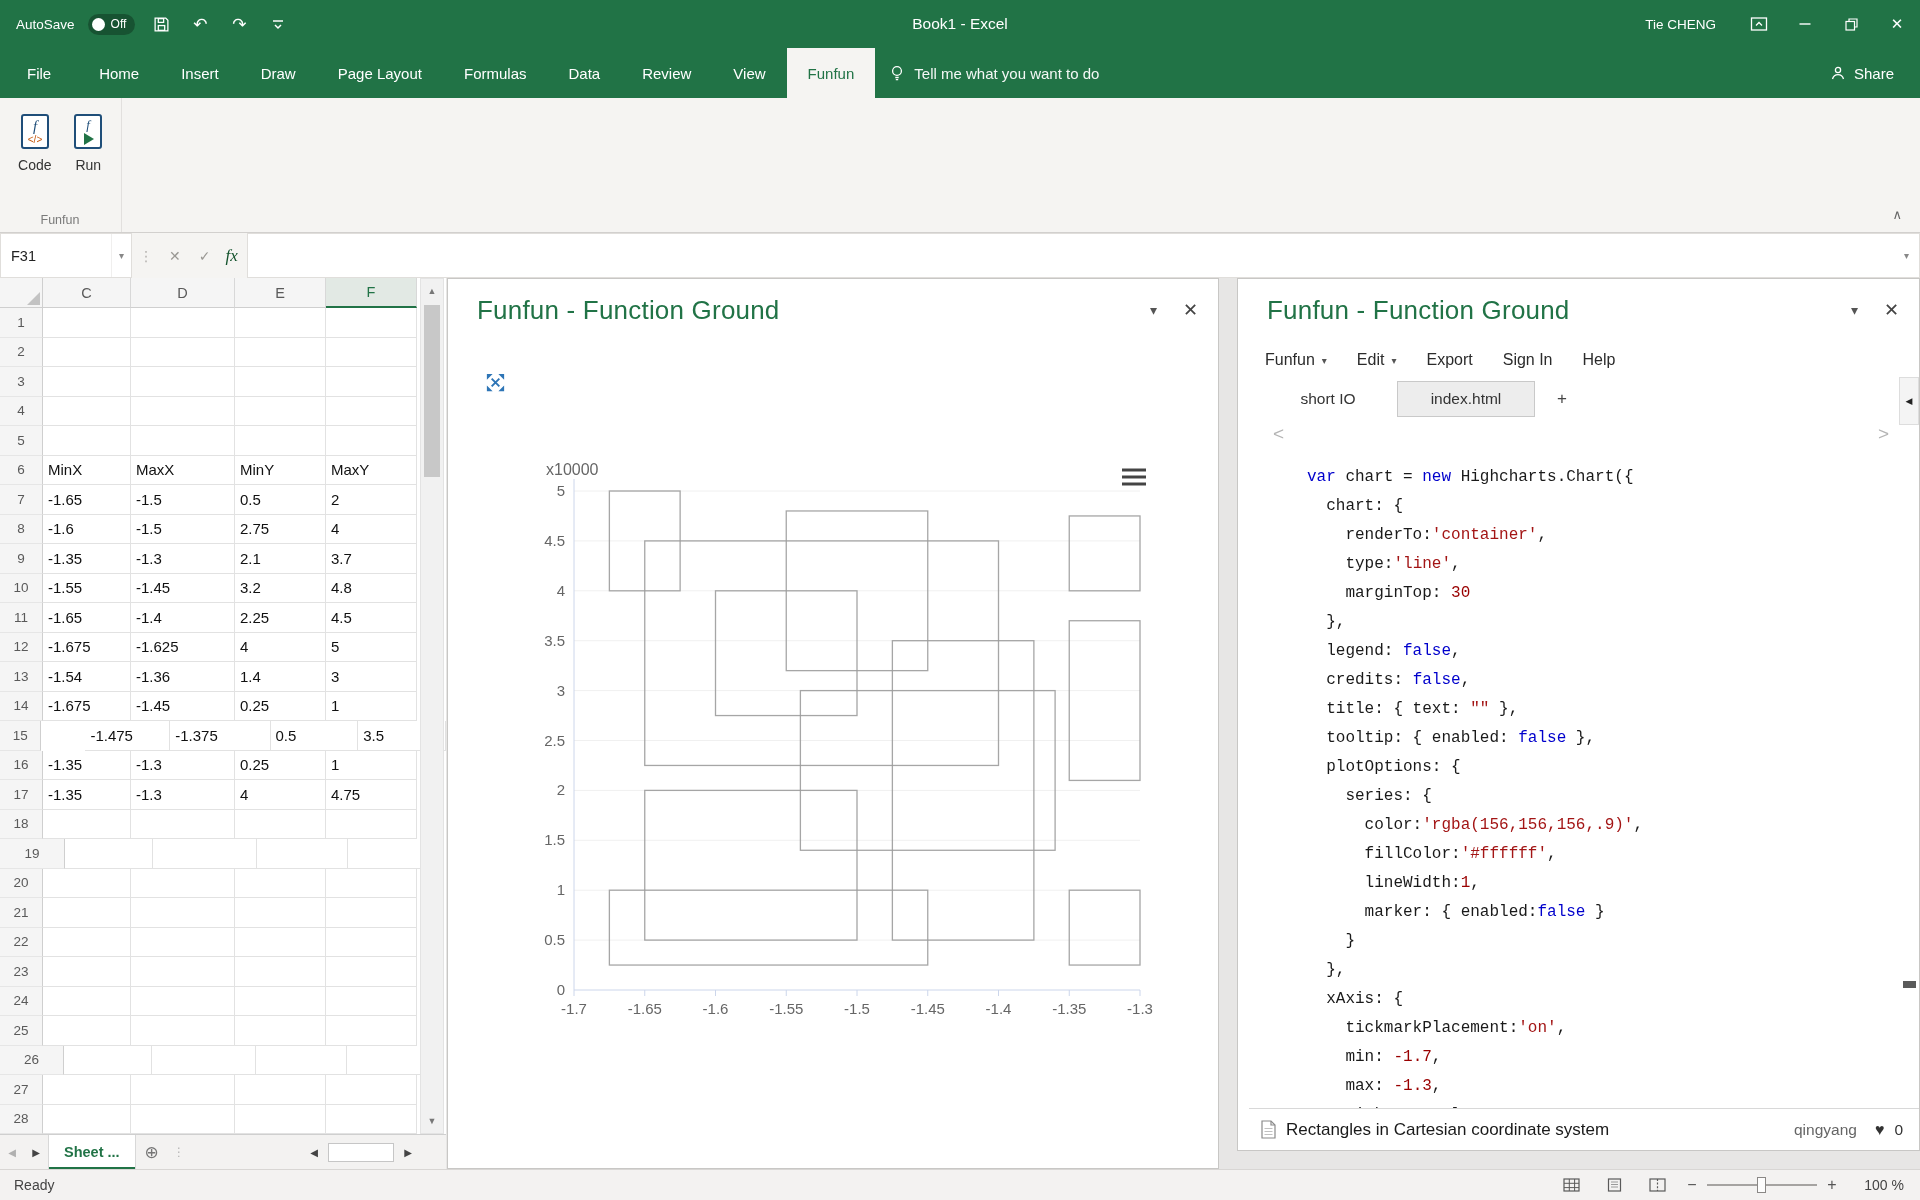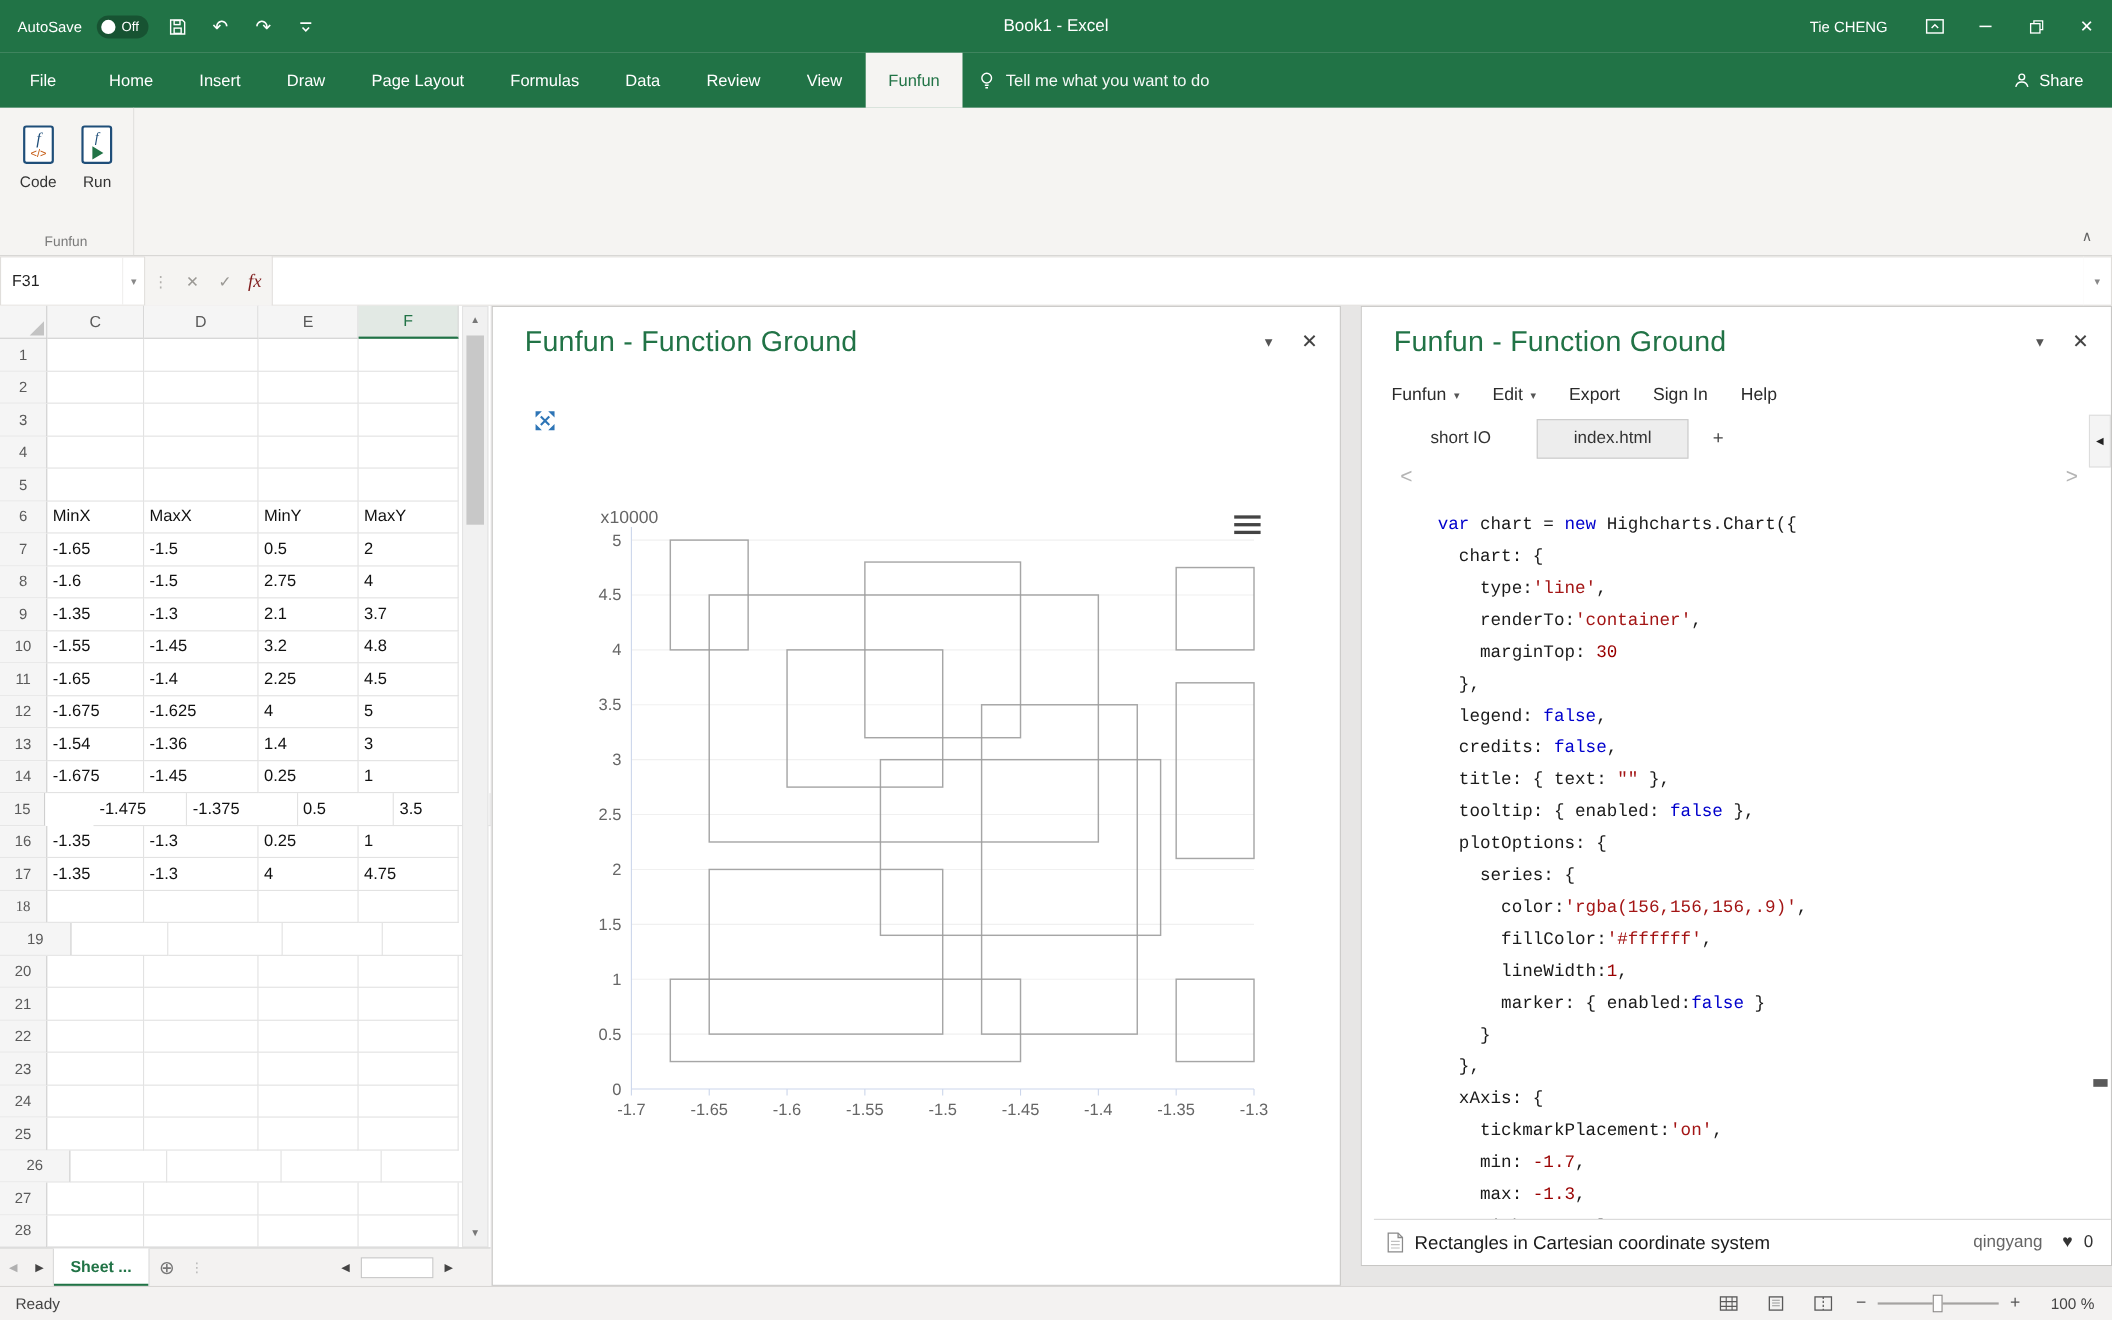--- a/index.html
+++ b/index.html
@@ -35,21 +35,21 @@
   .rb-btn{width:50px;display:flex;flex-direction:column;align-items:center;gap:5px;padding:6px 2px;font-size:14px;color:#333;cursor:pointer;border-radius:2px;}
   .rb-group-label{position:absolute;bottom:5px;left:0;width:120px;text-align:center;font-size:12.5px;color:#7a7a7a;}
   .ribbon-collapse{position:absolute;right:18px;bottom:10px;color:#666;font-size:13px;cursor:pointer;}
 
   
   .formularow{position:absolute;top:233px;left:0;width:1920px;height:45px;background:#f5f4f2;display:flex;align-items:stretch;}
   .namebox{width:132px;background:#fff;border:1px solid #e0dedb;display:flex;align-items:center;position:relative;font-size:14.5px;color:#222;padding-left:10px;cursor:text;}
   .nb-caret{position:absolute;right:0;top:0;bottom:0;width:20px;display:flex;align-items:center;justify-content:center;color:#888;font-size:10px;border-left:1px solid #f0efee;cursor:pointer;}
   .fb-dots{display:flex;align-items:center;color:#b3b1ae;padding:0 7px;font-size:14px;cursor:col-resize;}
   .fb-btn{display:flex;align-items:center;padding:0 9px;color:#9a9894;font-size:14px;cursor:pointer;}
-  .fb-fx{display:flex;align-items:center;padding:0 9px 0 6px;color:#7f1d1d;font-style:italic;font-family:"Liberation Serif",serif;font-size:17px;cursor:pointer;}
+  .fb-fx{display:flex;align-items:center;padding:0 9px 0 6px;color:#14532d;font-style:italic;font-family:"Liberation Serif",serif;font-size:17px;cursor:pointer;}
   .fb-input{flex:1;background:#fff;border:1px solid #e0dedb;border-right:none;cursor:text;}
   .fb-expand{width:26px;background:#fff;border:1px solid #e0dedb;border-left:none;display:flex;align-items:center;justify-content:center;color:#888;font-size:10px;cursor:pointer;}
 
   
   .workarea{position:absolute;top:278px;left:0;width:1920px;height:891px;background:#e7e6e5;}
 
   
   .grid-region{position:absolute;left:0;top:0;width:446px;height:891px;background:#fff;}
   .grid-header-row{display:flex;height:30px;}
   .corner{width:43px;position:relative;background:#f5f5f5;border-right:1px solid #cfcfcf;border-bottom:1px solid #cfcfcf;cursor:pointer;}
@@ -372,21 +372,21 @@
             <div class="cell" style="width: 91px;">1</div>
           </div>
           <div class="grow">
             <div class="row-num" style="width: 43px;">17</div>
             <div class="cell" style="width: 88px;">-1.35</div>
             <div class="cell" style="width: 104px;">-1.3</div>
             <div class="cell" style="width: 91px;">4</div>
             <div class="cell" style="width: 91px;">4.75</div>
           </div>
           <div class="grow">
-            <div class="row-num" style="width: 43px; font-family: Liberation Serif, serif;">18</div>
+            <div class="row-num" style="width: 43px;">18</div>
             <div class="cell" style="width: 88px;"></div>
             <div class="cell" style="width: 104px;"></div>
             <div class="cell" style="width: 91px;"></div>
             <div class="cell" style="width: 91px;"></div>
           </div>
           <div class="grow">
             <div class="row-num" style="width: 65px;">19</div>
             <div class="cell" style="width: 88px;"></div>
             <div class="cell" style="width: 104px;"></div>
             <div class="cell" style="width: 91px;"></div>
@@ -577,22 +577,22 @@
           <div class="etab active">index.html</div>
           <div class="etab-add">+</div>
         </div>
       <div class="editor-nav">
         <span class="en-left">&lt;</span>
         <span class="en-right">&gt;</span>
       </div>
       <div class="code-area" id="code-area">
           <div class="cl"><span class="tk-k">var</span><span class="tk-p"> chart = </span><span class="tk-k">new</span><span class="tk-p"> Highcharts.Chart({</span></div>
           <div class="cl"><span class="tk-p">  chart: {</span></div>
+          <div class="cl"><span class="tk-p">    renderTo:</span><span class="tk-s">'container'</span><span class="tk-p">,</span></div>
           <div class="cl"><span class="tk-p">    type:</span><span class="tk-s">'line'</span><span class="tk-p">,</span></div>
-          <div class="cl"><span class="tk-p">    renderTo:</span><span class="tk-s">'container'</span><span class="tk-p">,</span></div>
           <div class="cl"><span class="tk-p">    marginTop: </span><span class="tk-n">30</span></div>
           <div class="cl"><span class="tk-p">  },</span></div>
           <div class="cl"><span class="tk-p">  legend: </span><span class="tk-k">false</span><span class="tk-p">,</span></div>
           <div class="cl"><span class="tk-p">  credits: </span><span class="tk-k">false</span><span class="tk-p">,</span></div>
           <div class="cl"><span class="tk-p">  title: { text: </span><span class="tk-s">""</span><span class="tk-p"> },</span></div>
           <div class="cl"><span class="tk-p">  tooltip: { enabled: </span><span class="tk-k">false</span><span class="tk-p"> },</span></div>
           <div class="cl"><span class="tk-p">  plotOptions: {</span></div>
           <div class="cl"><span class="tk-p">    series: {</span></div>
           <div class="cl"><span class="tk-p">      color:</span><span class="tk-s">'rgba(156,156,156,.9)'</span><span class="tk-p">,</span></div>
           <div class="cl"><span class="tk-p">      fillColor:</span><span class="tk-s">'#ffffff'</span><span class="tk-p">,</span></div>

